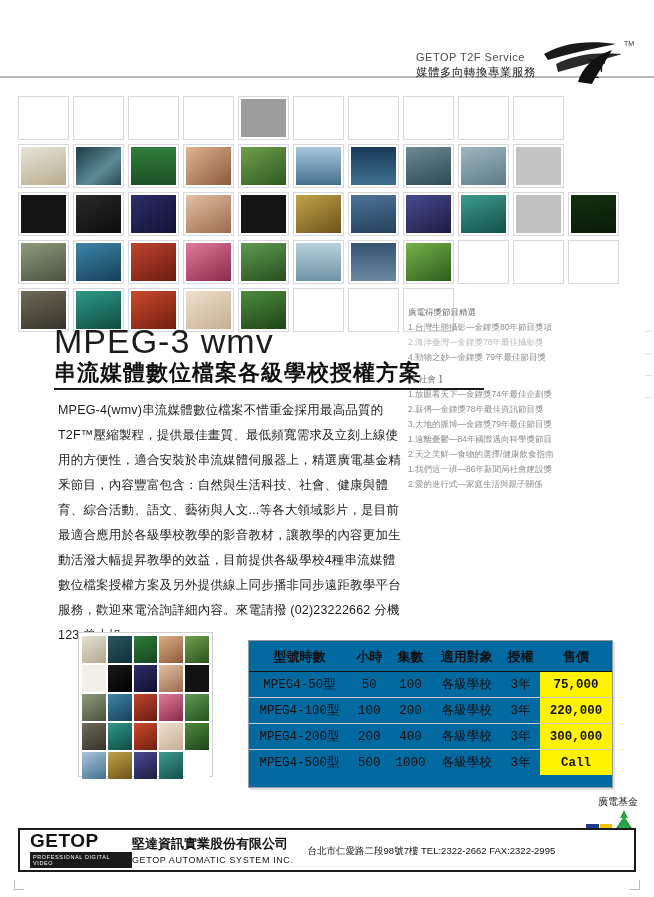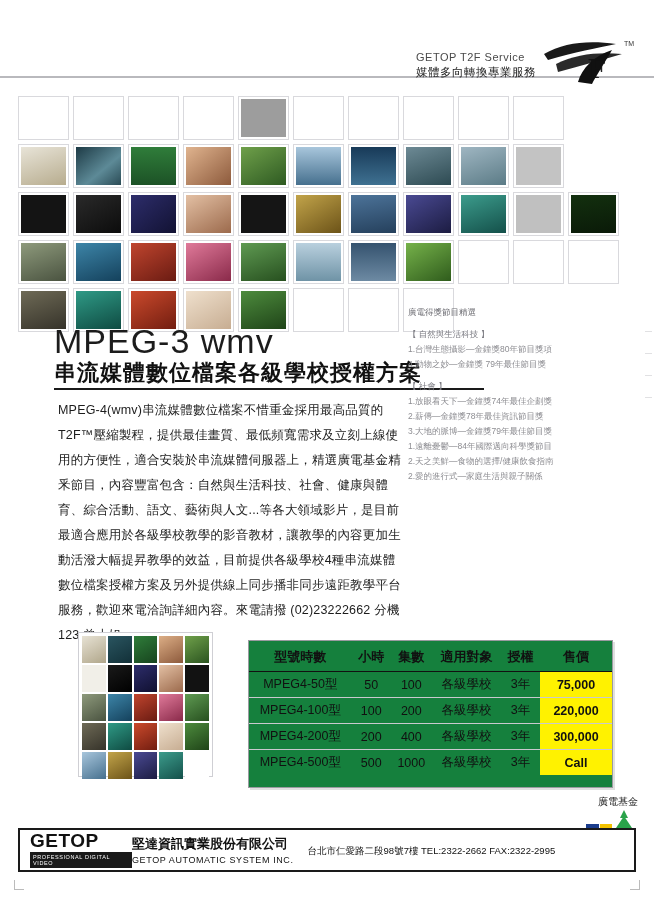--- a/index.html
+++ b/index.html
@@ -140,22 +140,23 @@
     overflow: hidden;
     position: relative;
   }
 
   
   .price-box {
     position: absolute;
     left: 248px; top: 640px;
     width: 365px; height: 148px;
     border: 1px solid #9a9aa0;
-    background: #15803d;
+    background: #0369a1;
     box-shadow: 2px 2px 0 rgba(0,0,0,.12);
+    font-family: Liberation Mono, monospace;
   }
   table.price {
     width: 100%;
     border-collapse: collapse;
     font-size: 12.5px;
     color: #111;
   }
   table.price th {
     font-weight: bold;
     font-size: 13px;
@@ -407,32 +408,33 @@
 <div class="title-main">MPEG-3  wmv</div>
 <div class="title-sub">串流媒體數位檔案各級學校授權方案</div>
 <div class="title-rule"></div>
 
 <div class="body-copy">
   <p>MPEG-4(wmv)串流媒體數位檔案不惜重金採用最高品質的 T2F™壓縮製程，提供最佳畫質、最低頻寬需求及立刻上線使用的方便性，適合安裝於串流媒體伺服器上，精選廣電基金精釆節目，內容豐富包含：自然與生活科技、社會、健康與體育、綜合活動、語文、藝術與人文...等各大領域影片，是目前最適合應用於各級學校教學的影音教材，讓教學的內容更加生動活潑大幅提昇教學的效益，目前提供各級學校4種串流媒體數位檔案授權方案及另外提供線上同步播非同步遠距教學平台服務，歡迎來電洽詢詳細內容。來電請撥  (02)23222662  分機  123  曾小姐</p>
 </div>
 
 <div class="awards">
   <span class="hd">廣電得獎節目精選</span>
-  <span class="sect">【 自然與生活科技 】</span>
   <span class="it">1.台灣生態攝影—金鐘獎80年節目獎項</span>
+  <span class="it fade-r">2.海洋臺灣—金鐘獎78年最佳攝影獎</span>
   <span class="it">4.動物之妙—金鐘獎  79年最佳節目獎</span>
 
   <span class="sect">【 社會 】</span>
   <span class="it">1.放眼看天下—金鐘獎74年最佳企劃獎</span>
   <span class="it">2.薪傳—金鐘獎78年最佳資訊節目獎</span>
   <span class="it">3.大地的脈博—金鐘獎79年最佳節目獎</span>
 
   <span class="it">1.遠離憂鬱—84年國際邁向科學獎節目</span>
   <span class="it">2.天之美鮮—食物的選擇/健康飲食指南</span>
 
+  <span class="it">1.我們這一班—86年新聞局社會建設獎</span>
   <span class="it">2.愛的進行式—家庭生活與親子關係</span>
 </div>
 
 <div class="edge-marks">
   <div>—</div>
     <div>—</div>
     <div>—</div>
     <div>—</div>
 </div>
 

